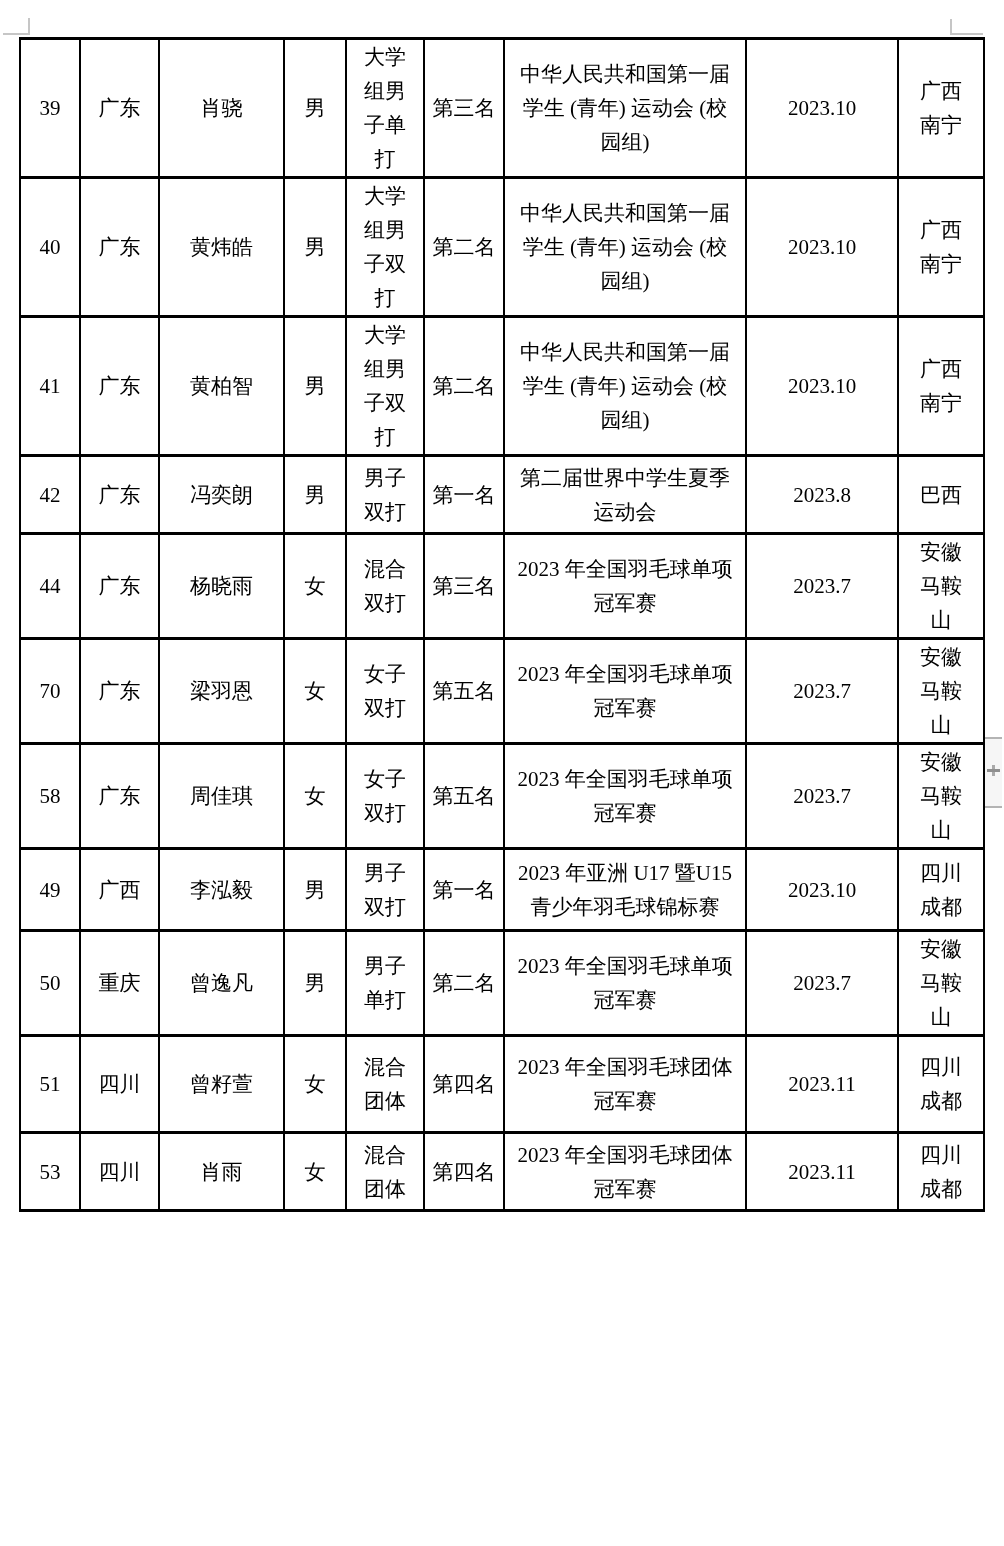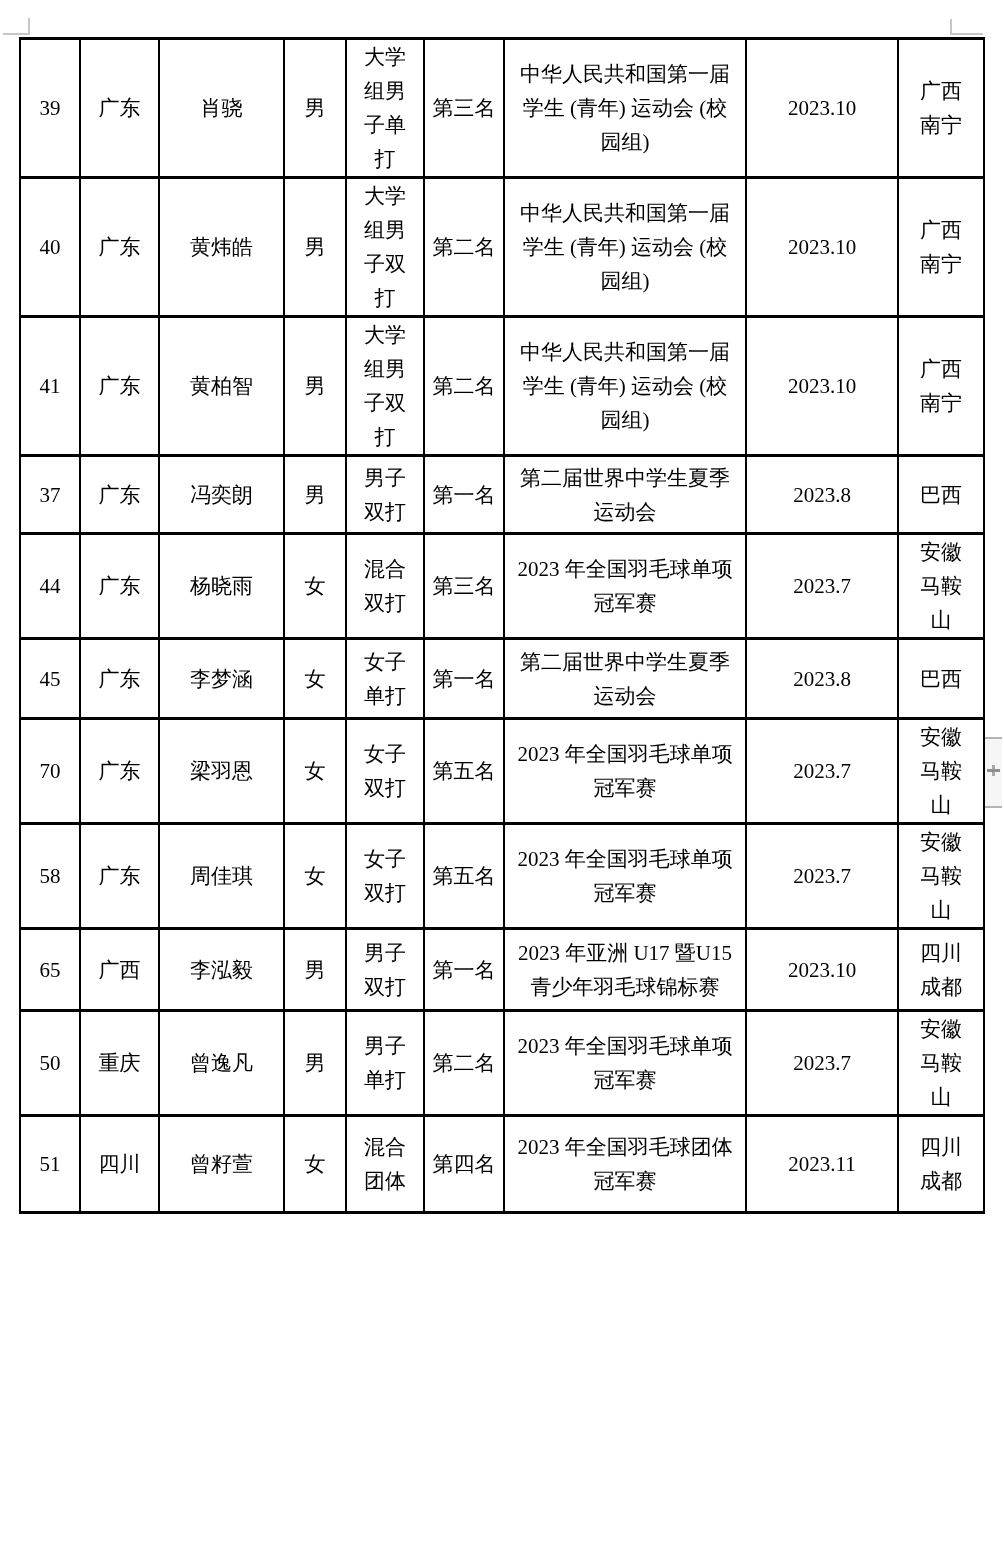--- a/index.html
+++ b/index.html
@@ -148,21 +148,21 @@
 打</td>
         <td>第二名</td>
         <td>中华人民共和国第一届
 学生 (青年) 运动会 (校
 园组)</td>
         <td>2023.10</td>
         <td>广西
 南宁</td>
       </tr>
       <tr style="height:78px">
-        <td>37</td>
+        <td>42</td>
         <td>广东</td>
         <td>冯奕朗</td>
         <td>男</td>
         <td>男子
 双打</td>
         <td>第一名</td>
         <td>第二届世界中学生夏季
 运动会</td>
         <td>2023.8</td>
         <td>巴西</td>
@@ -175,33 +175,20 @@
         <td>混合
 双打</td>
         <td>第三名</td>
         <td>2023 年全国羽毛球单项
 冠军赛</td>
         <td>2023.7</td>
         <td>安徽
 马鞍
 山</td>
       </tr>
-      <tr style="height:80px">
-        <td>45</td>
-        <td>广东</td>
-        <td>李梦涵</td>
-        <td>女</td>
-        <td>女子
-单打</td>
-        <td>第一名</td>
-        <td>第二届世界中学生夏季
-运动会</td>
-        <td>2023.8</td>
-        <td>巴西</td>
-      </tr>
       <tr style="height:105px">
         <td>70</td>
         <td>广东</td>
         <td>梁羽恩</td>
         <td>女</td>
         <td>女子
 双打</td>
         <td>第五名</td>
         <td>2023 年全国羽毛球单项
 冠军赛</td>
@@ -219,21 +206,21 @@
 双打</td>
         <td>第五名</td>
         <td>2023 年全国羽毛球单项
 冠军赛</td>
         <td>2023.7</td>
         <td>安徽
 马鞍
 山</td>
       </tr>
       <tr style="height:82px">
-        <td>65</td>
+        <td>49</td>
         <td>广西</td>
         <td>李泓毅</td>
         <td>男</td>
         <td>男子
 双打</td>
         <td>第一名</td>
         <td>2023 年亚洲 U17 暨U15
 青少年羽毛球锦标赛</td>
         <td>2023.10</td>
         <td>四川
@@ -261,20 +248,34 @@
         <td>女</td>
         <td>混合
 团体</td>
         <td>第四名</td>
         <td>2023 年全国羽毛球团体
 冠军赛</td>
         <td>2023.11</td>
         <td>四川
 成都</td>
       </tr>
+      <tr style="height:78px">
+        <td>53</td>
+        <td>四川</td>
+        <td>肖雨</td>
+        <td>女</td>
+        <td>混合
+团体</td>
+        <td>第四名</td>
+        <td>2023 年全国羽毛球团体
+冠军赛</td>
+        <td>2023.11</td>
+        <td>四川
+成都</td>
+      </tr>
     </tbody>
   </table>
 
   <div class="scroll-thumb">
     <div class="scroll-grip-v"></div>
     <div class="scroll-grip-h"></div>
   </div>
 
 </div>
 

